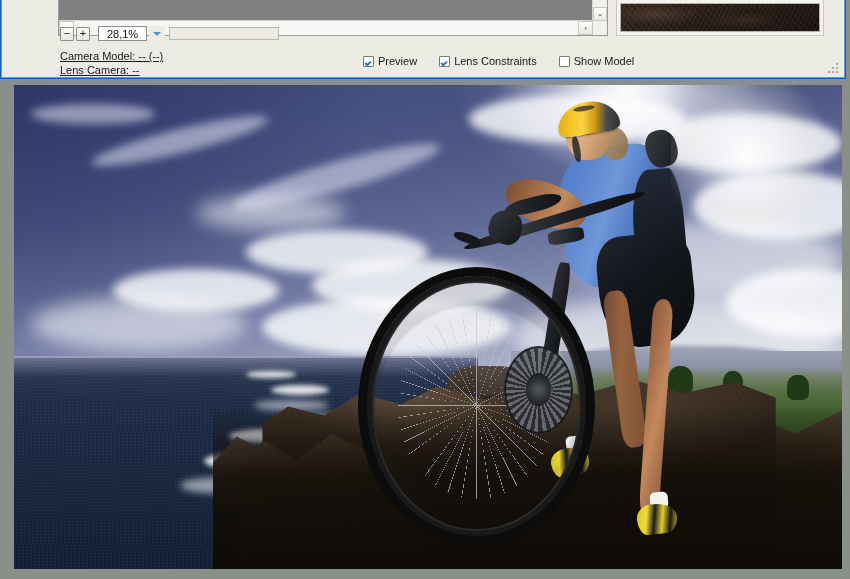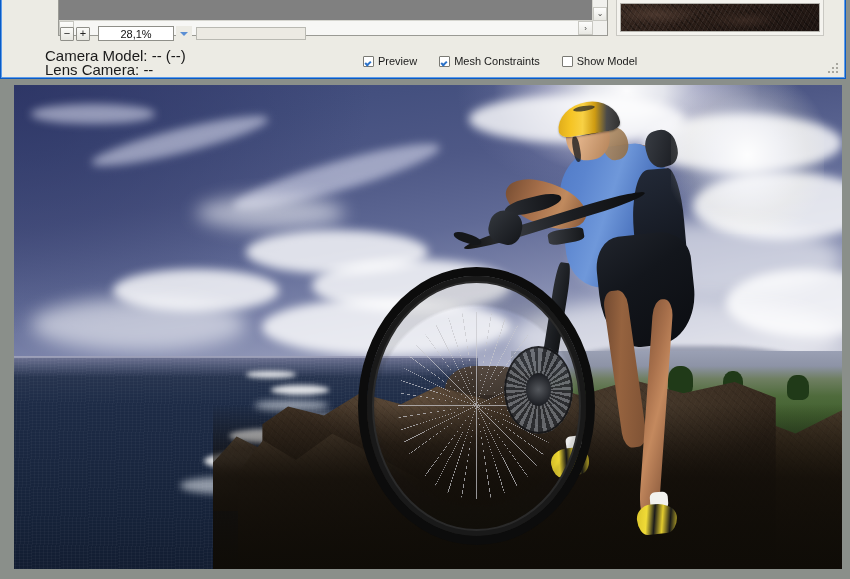--- a/index.html
+++ b/index.html
@@ -369,42 +369,42 @@
     display:flex;align-items:center;gap:2px;
   }
   .zbtn{
     width:14px;height:14px;box-sizing:border-box;
     background:linear-gradient(180deg,#fbfbf9,#e6e6e0);
     border:1px solid #8f8f89;border-radius:1px;
     display:flex;align-items:center;justify-content:center;
     font-size:11px;line-height:1;color:#222;font-family:"Liberation Sans",sans-serif;
   }
   #zoom-field{
-    width:76px;height:15px;margin-left:6px;box-sizing:border-box;
+    width:49px;height:15px;margin-left:6px;box-sizing:border-box;
     background:#fff;border:1px solid #8f8f89;
     display:flex;align-items:center;justify-content:center;
     font-size:11px;color:#111;
   }
   #zoom-drop{
     width:16px;height:15px;box-sizing:border-box;
     background:#ecebe4;
     display:flex;align-items:center;justify-content:center;
   }
   #zoom-drop .tri{
     width:0;height:0;border-left:4px solid transparent;border-right:4px solid transparent;
     border-top:4px solid #5b8fd4;
   }
   #zoom-slider{
     margin-left:2px;width:110px;height:13px;box-sizing:border-box;
     background:#eceae3;border:1px solid #b9b9b2;
   }
 
   
   #info{
-    position:absolute;left:42px;top:48px;line-height:14px;font-size:15px;color:#1a1a1a;
+    position:absolute;left:57px;top:48px;line-height:14px;font-size:11px;color:#1a1a1a;text-decoration:underline;
   }
   
   #checkrow{
     position:absolute;left:350px;top:54px;display:flex;align-items:center;gap:22px;padding-left:10px;
   }
   .cbox{display:flex;align-items:center;gap:4px;font-size:11px;color:#1a1a1a;}
   .cbox .box{
     width:11px;height:11px;box-sizing:border-box;background:#fff;
     border:1px solid #7a7a74;position:relative;border-radius:1px;
   }
@@ -588,21 +588,21 @@
       <div>Lens Camera: --</div>
     </div>
 
     <div id="checkrow">
       <label class="cbox">
         <span class="box on"></span>
         <span>Preview</span>
       </label>
       <label class="cbox">
         <span class="box on"></span>
-        <span>Mesh Constraints</span>
+        <span>Lens Constraints</span>
       </label>
       <label class="cbox">
         <span class="box"></span>
         <span>Show Model</span>
       </label>
     </div>
 
     <div id="grip">
       <i style="left:8px;top:0;"></i>
       <i style="left:4px;top:4px;"></i>

